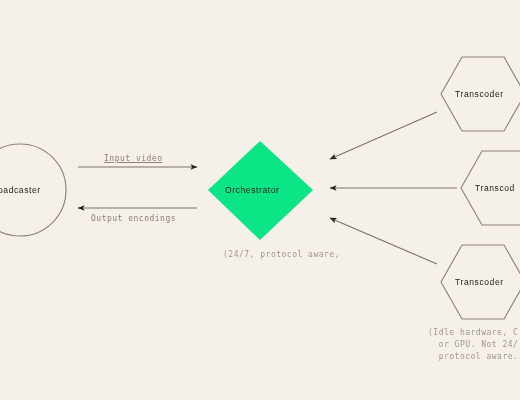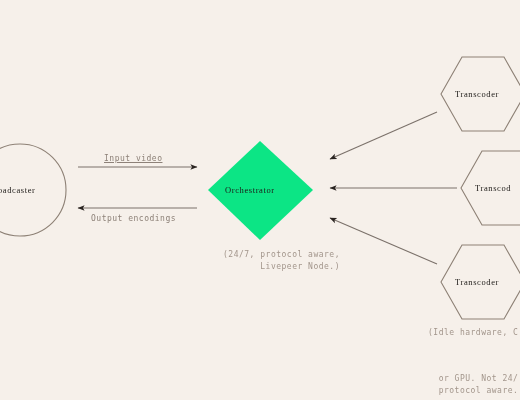--- a/index.html
+++ b/index.html
@@ -24,21 +24,21 @@
   svg.layer {
     position: absolute;
     left: 0;
     top: 0;
     width: 520px;
     height: 400px;
     overflow: visible;
   }
   .node-label {
     position: absolute;
-    font-family: Liberation Serif, serif;
+    font-family: Liberation Sans, sans-serif;
     font-size: 8.5px;
     letter-spacing: 0.6px;
     color: #1d1a17;
     white-space: nowrap;
     pointer-events: none;
   }
   .edge-label {
     position: absolute;
     font-family: "DejaVu Sans Mono", "Liberation Mono", monospace;
     font-size: 8px;
@@ -100,22 +100,21 @@
   <div class="node-label" style="left:475px; top:183px;">Transcod</div>
 
   <div class="node-label" style="left:455px; top:277px;">Transcoder</div>
 
   <div class="edge-label" style="left:104px; top:154px;text-decoration:underline;">Input video</div>
 
   <div class="edge-label" style="left:91px; top:214px;">Output encodings</div>
 
   <div class="caption caption-center" style="left:180px; top:249px; width:160px;">
     <div>(24/7, protocol aware,</div>
-    <div>Livepeer Node.)</div>
   </div>
 
   <div class="caption caption-left" style="left:428px; top:327px;">
     <div>(Idle hardware, C</div>
-    <div style="padding-left:10px;margin-top:34px;">or GPU. Not 24/</div>
+    <div style="padding-left:10px;">or GPU. Not 24/</div>
     <div style="padding-left:10px;">protocol aware.</div>
   </div>
 
 </div>
 
 </body></html>

